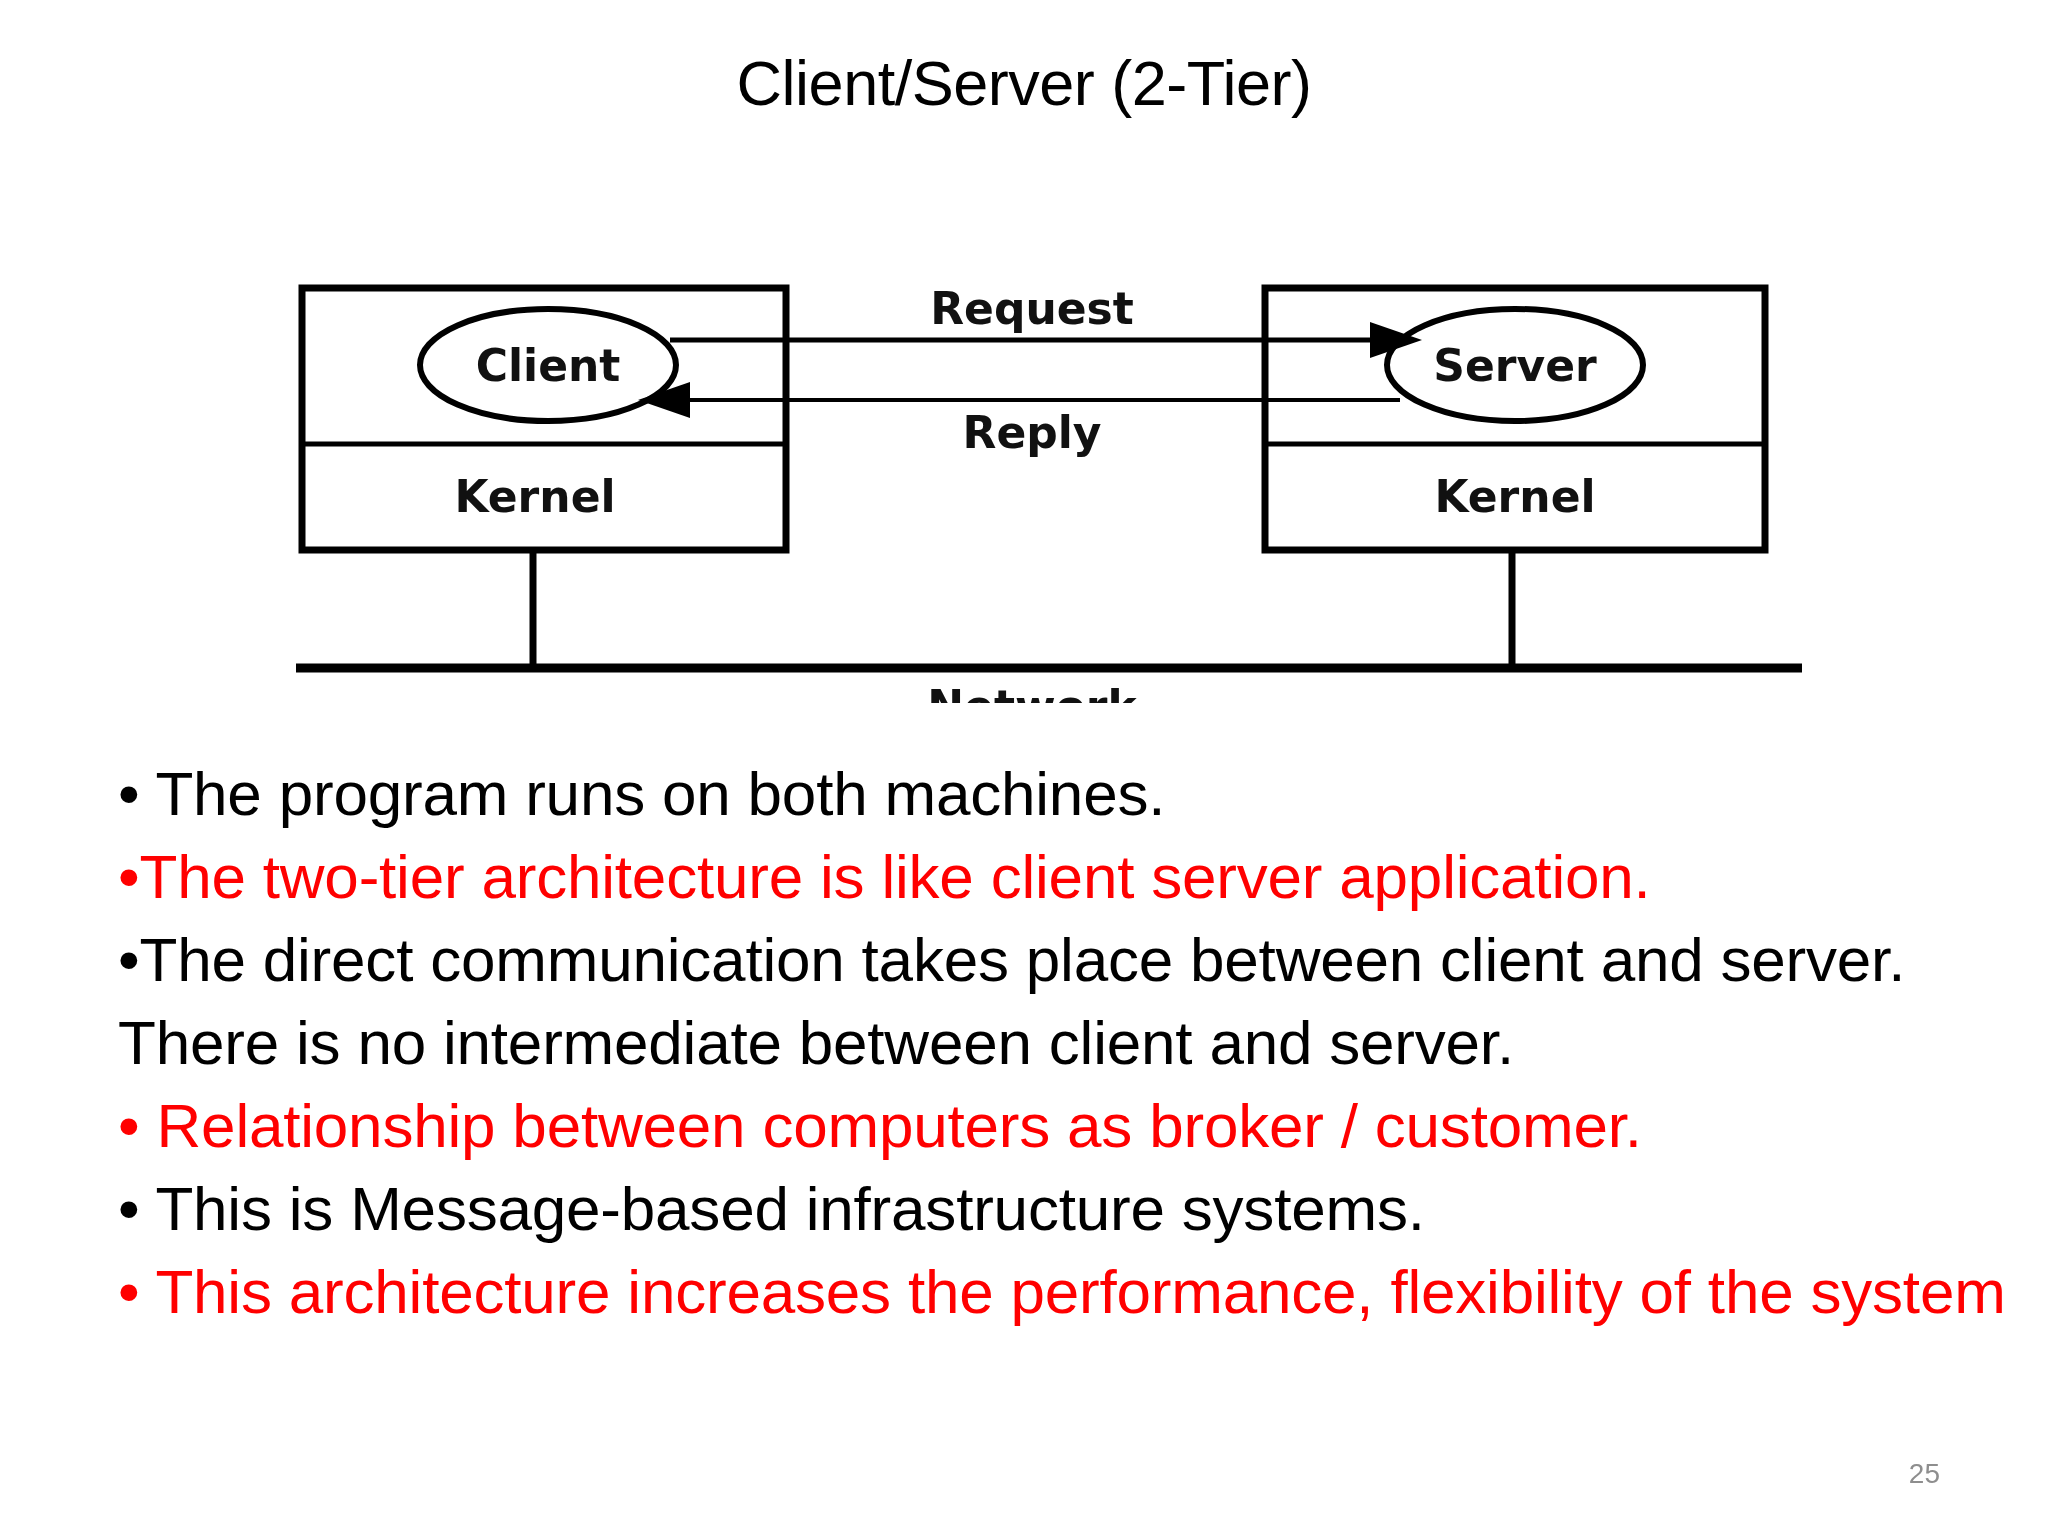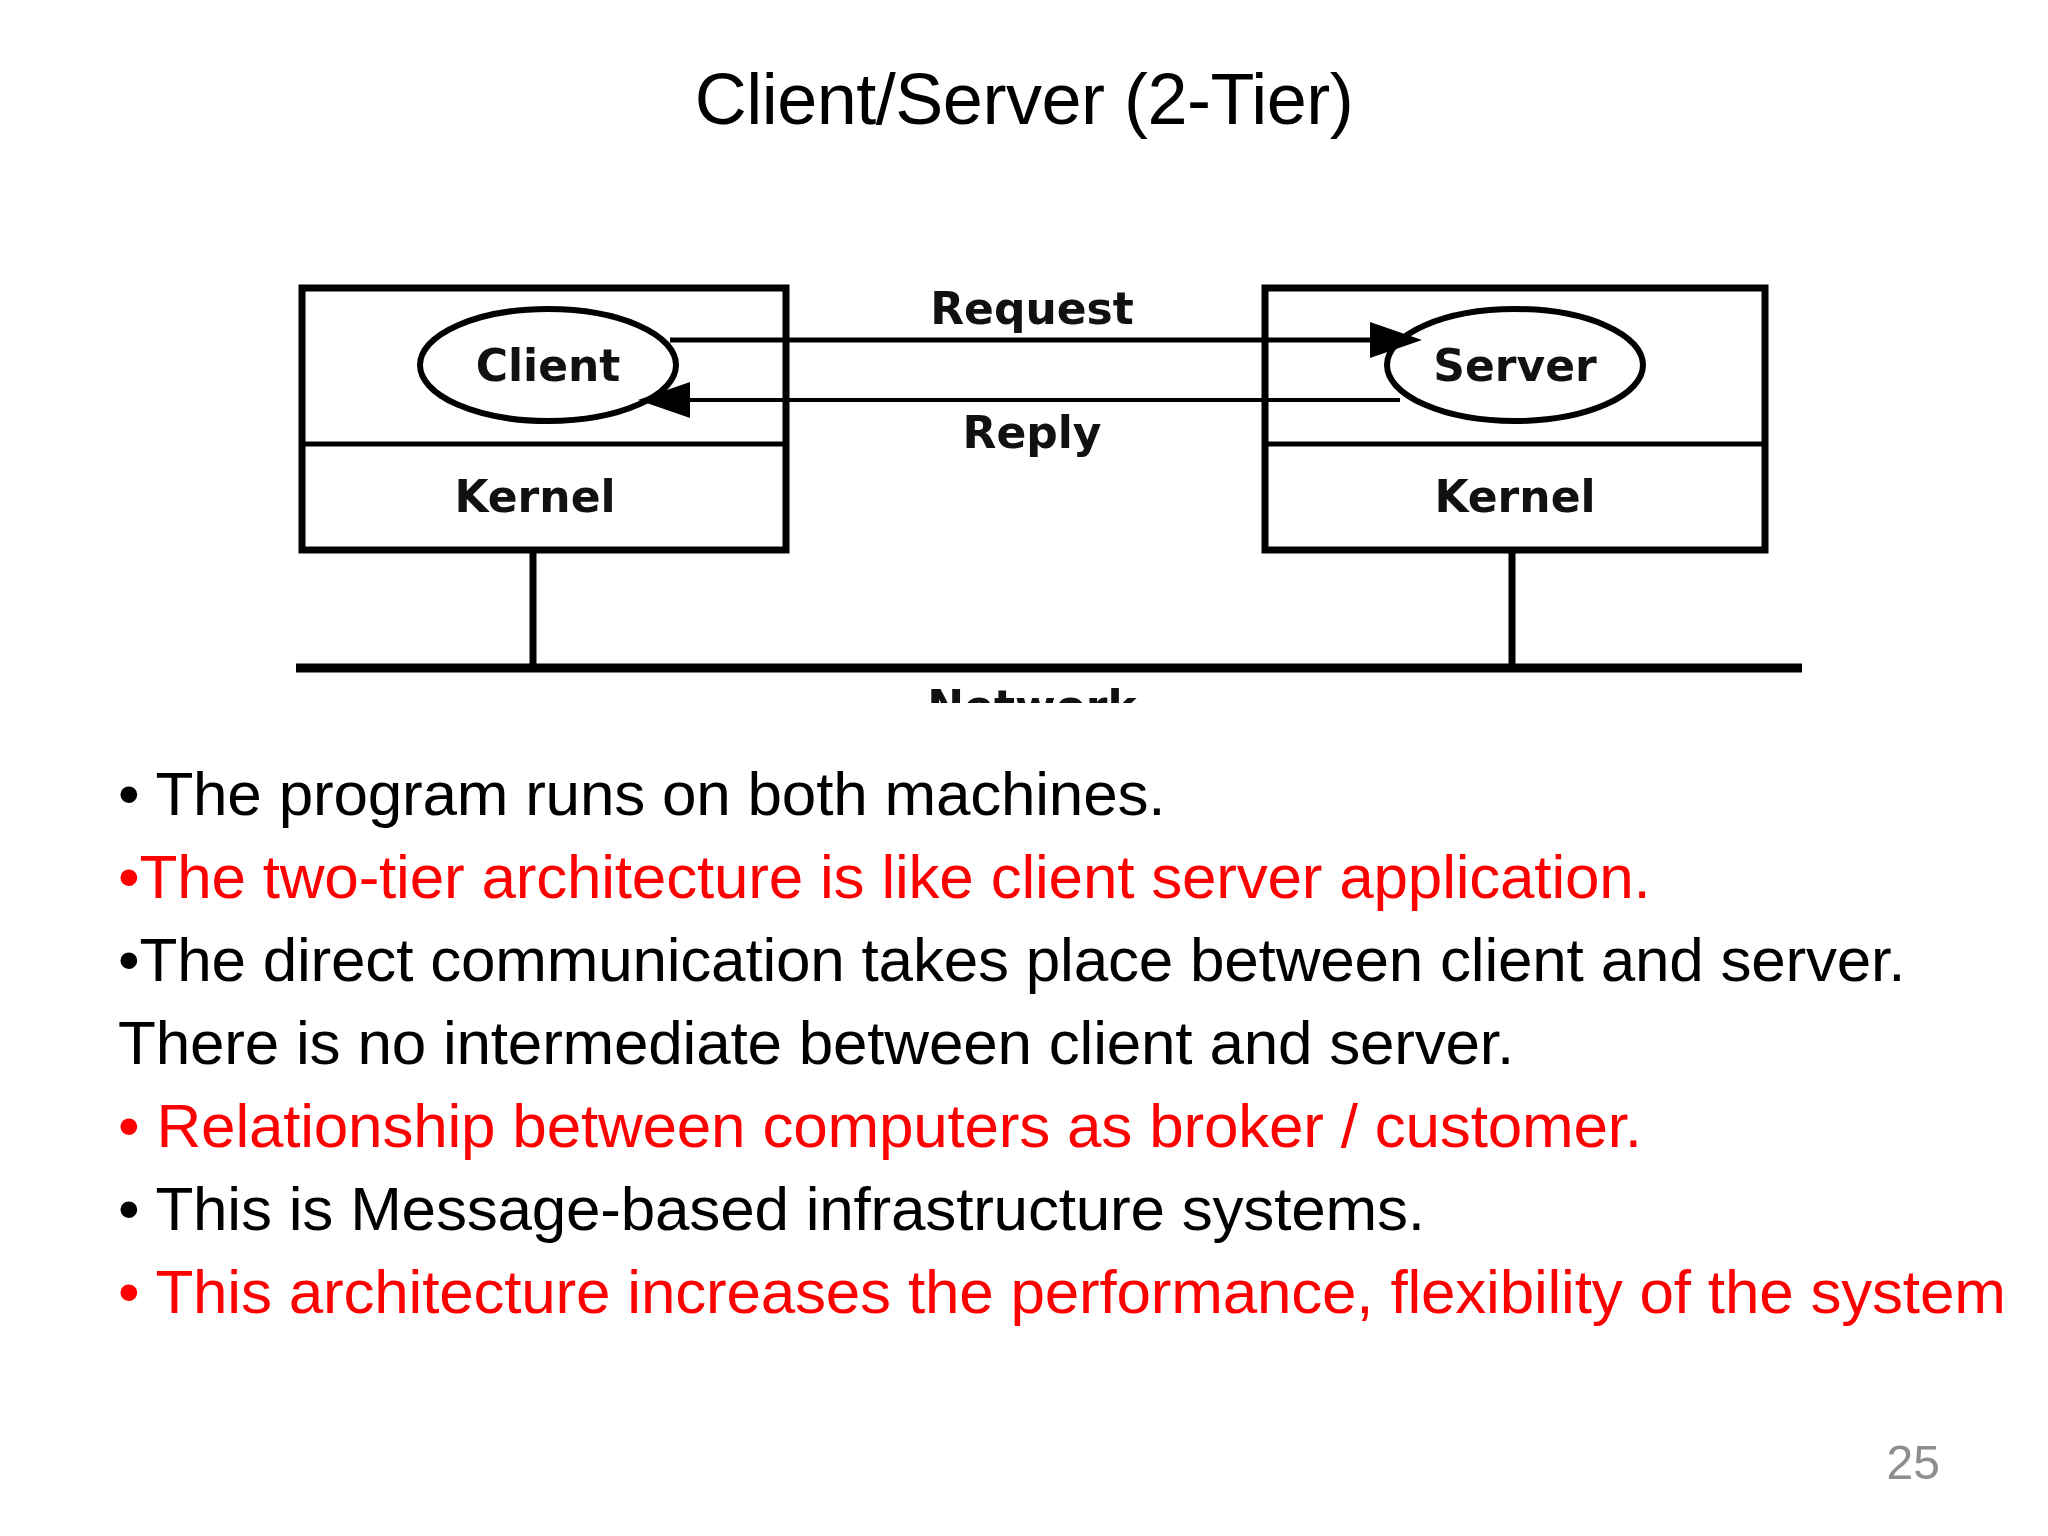--- a/index.html
+++ b/index.html
@@ -13,25 +13,25 @@
     height: 1536px;
     background: #ffffff;
     overflow: hidden;
     font-family: "Liberation Sans", sans-serif;
   }
 
   
   .slide-title {
     position: absolute;
     left: 0;
-    top: 62px;
+    top: 50px;
     width: 2048px;
     text-align: center;
     font-family: "Liberation Sans", sans-serif;
-    font-size: 72px;
+    font-size: 63px;
     font-weight: 400;
     line-height: 1.05;
     color: #000000;
     letter-spacing: -0.5px;
     white-space: nowrap;
   }
 
   
   .diagram {
     position: absolute;
@@ -66,21 +66,21 @@
     letter-spacing: -0.2px;
   }
   .bline.red { color: #FF0000; }
 
   
   .page-num {
     position: absolute;
     right: 108px;
     bottom: 46px;
     font-family: "Liberation Sans", sans-serif;
-    font-size: 48px;
+    font-size: 28px;
     color: #8E8E8E;
   }
 </style>
 </head>
 <body>
 
 <div id="slide">
 
   <div class="slide-title">Client/Server (2-Tier)</div>
 

